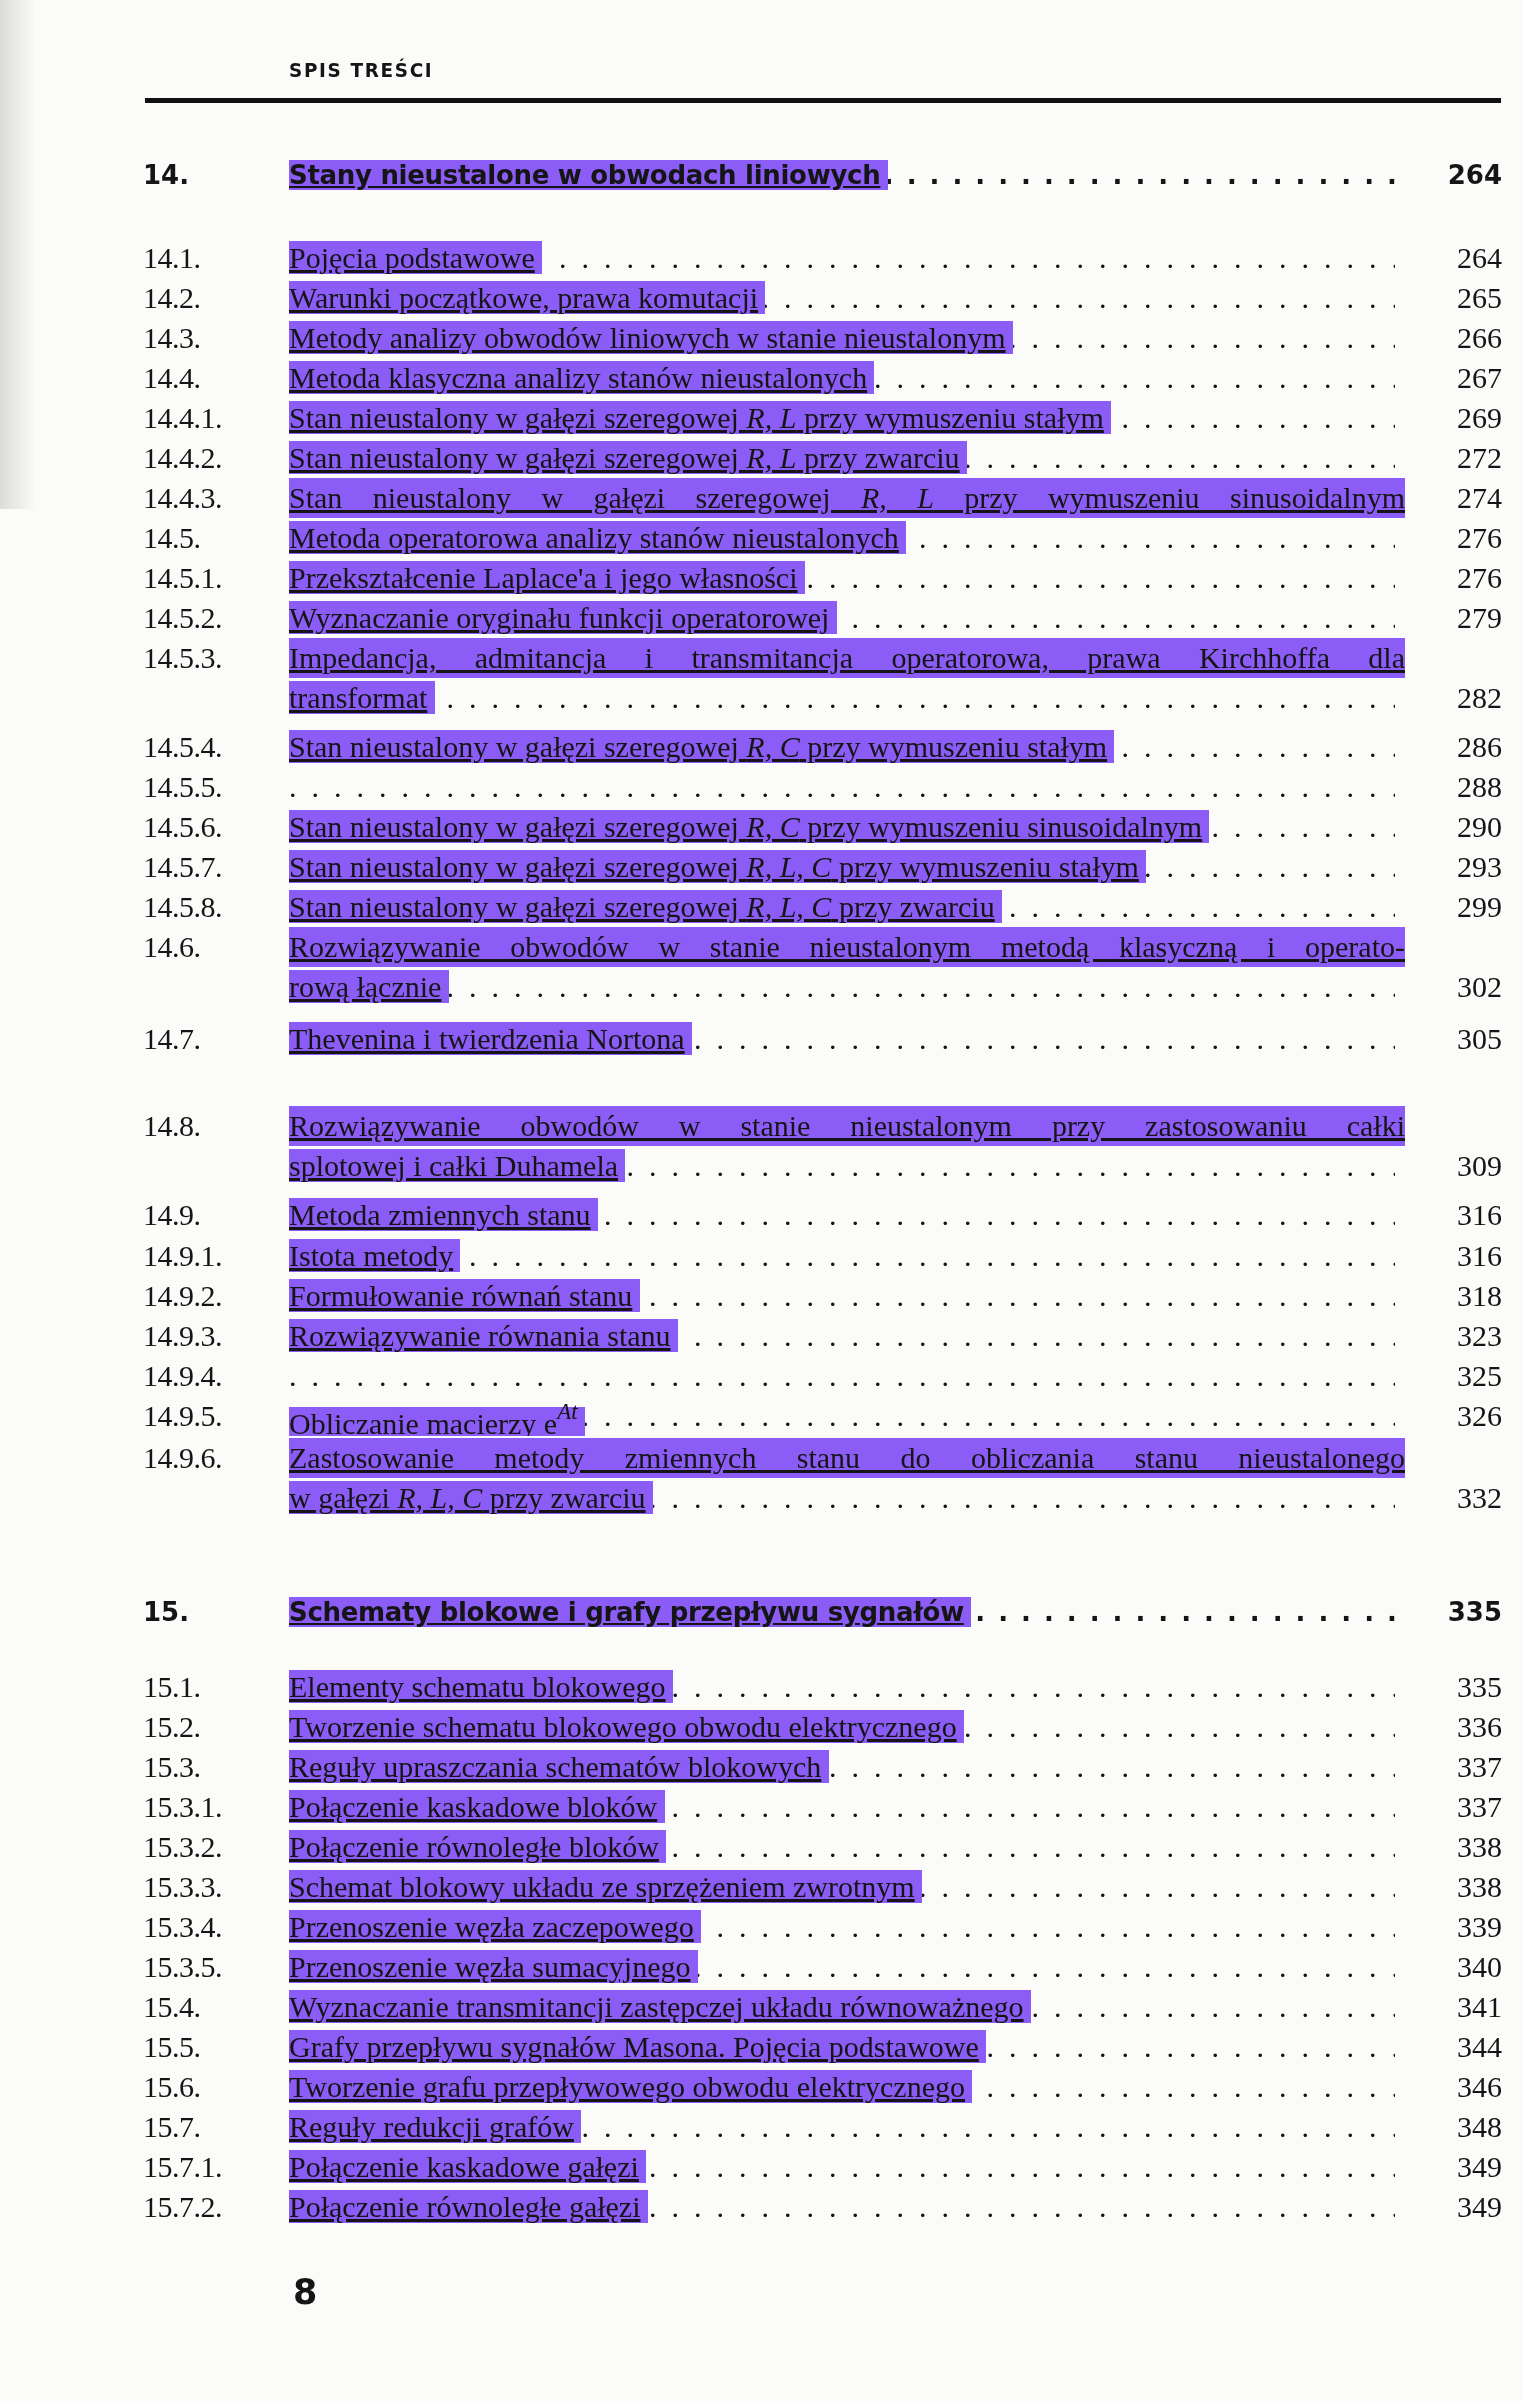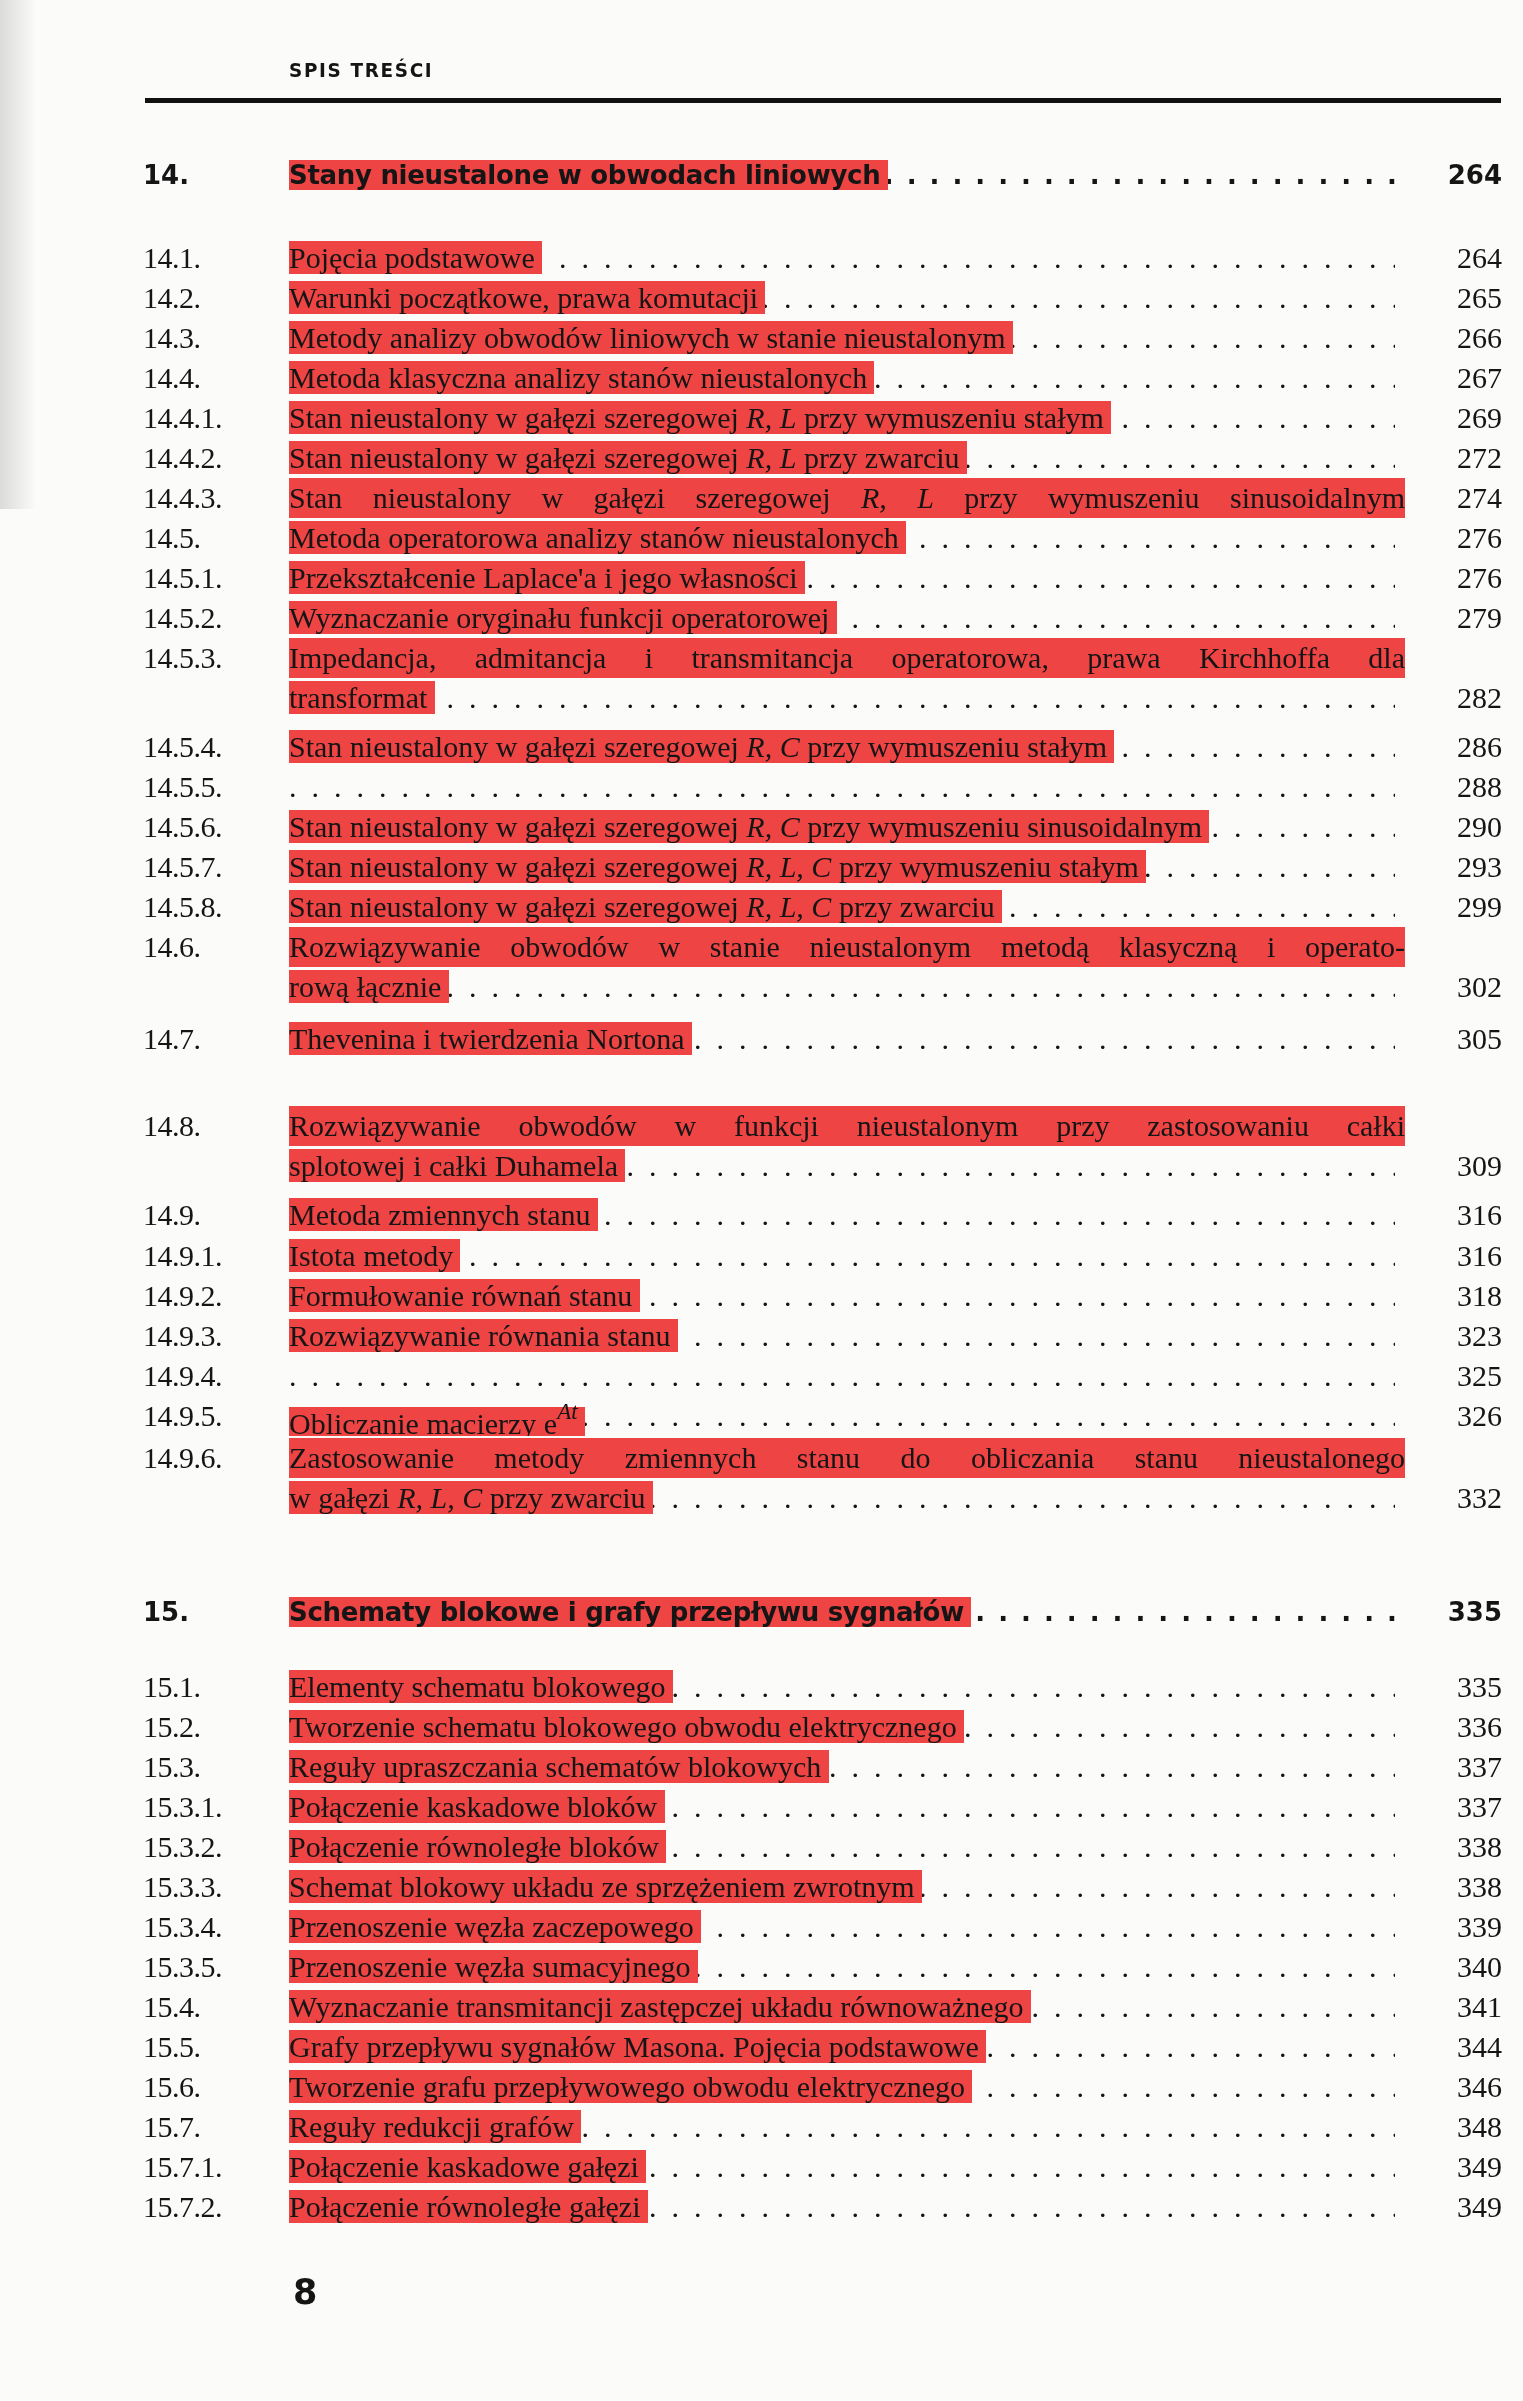--- a/index.html
+++ b/index.html
@@ -27,21 +27,21 @@
   .row {
     position: absolute; left: 0; width: 1360px;
     font-size: 30px; line-height: 40px;
   }
   .row .num {
     position: absolute; left: 0; top: 0; width: 145px;
     letter-spacing: -0.5px;
   }
   .row .body { position: absolute; left: 146px; top: 0; width: 1213px; }
   .line { position: relative; height: 40px; white-space: nowrap; overflow: hidden; }
-  .line .txt { position: relative; z-index: 2; background: #ef4444; padding-right: 7.3px; }
+  .line .txt { position: relative; z-index: 2; background: #8b5cf6; padding-right: 7.3px; text-decoration: underline; }
   .line.full .txt { display: block; text-align: justify; text-align-last: justify; width: 1116px; padding-right: 0; }
   .line .leader {
     position: absolute; left: 0; right: 107px; top: 0; z-index: 1;
     overflow: hidden; white-space: nowrap; text-align: right;
     letter-spacing: 0;
   }
   .line .page {
     position: absolute; right: 0; top: 0; width: 91px; text-align: right;
     z-index: 3; background: #fbfbf9;
   }
@@ -188,21 +188,21 @@
     <div class="row section" style="top: 1019px;">
       <div class="num">14.7.</div>
       <div class="body">
         <div class="line"><span class="txt"><span>Thevenina i twierdzenia Nortona</span></span><span class="leader">. . . . . . . . . . . . . . . . . . . . . . . . . . . . . . . . . . . . . . . . . . . . . . . . . . . . . . . . . . . .</span><span class="page">305</span></div>
       </div>
     </div>
     <div class="row section" style="top: 1106px;">
       <div class="num">14.8.</div>
       <div class="body">
         <div class="line full">
-          <span class="txt"><span>Rozwiązywanie obwodów w funkcji nieustalonym przy zastosowaniu całki</span></span>
+          <span class="txt"><span>Rozwiązywanie obwodów w stanie nieustalonym przy zastosowaniu całki</span></span>
         </div>
         <div class="line"><span class="txt"><span>splotowej i całki Duhamela</span></span><span class="leader">. . . . . . . . . . . . . . . . . . . . . . . . . . . . . . . . . . . . . . . . . . . . . . . . . . . . . . . . . . . .</span><span class="page">309</span></div>
       </div>
     </div>
     <div class="row section" style="top: 1195px;">
       <div class="num">14.9.</div>
       <div class="body">
         <div class="line"><span class="txt"><span>Metoda zmiennych stanu</span></span><span class="leader">. . . . . . . . . . . . . . . . . . . . . . . . . . . . . . . . . . . . . . . . . . . . . . . . . . . . . . . . . . . .</span><span class="page">316</span></div>
       </div>
     </div>

